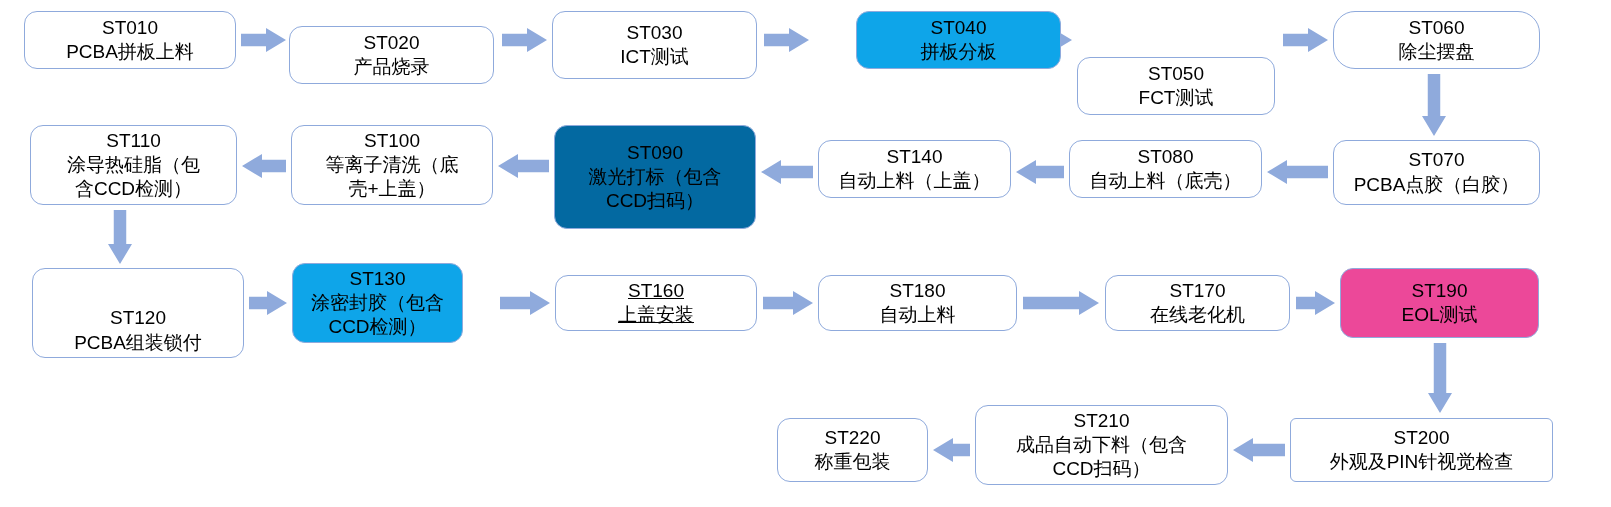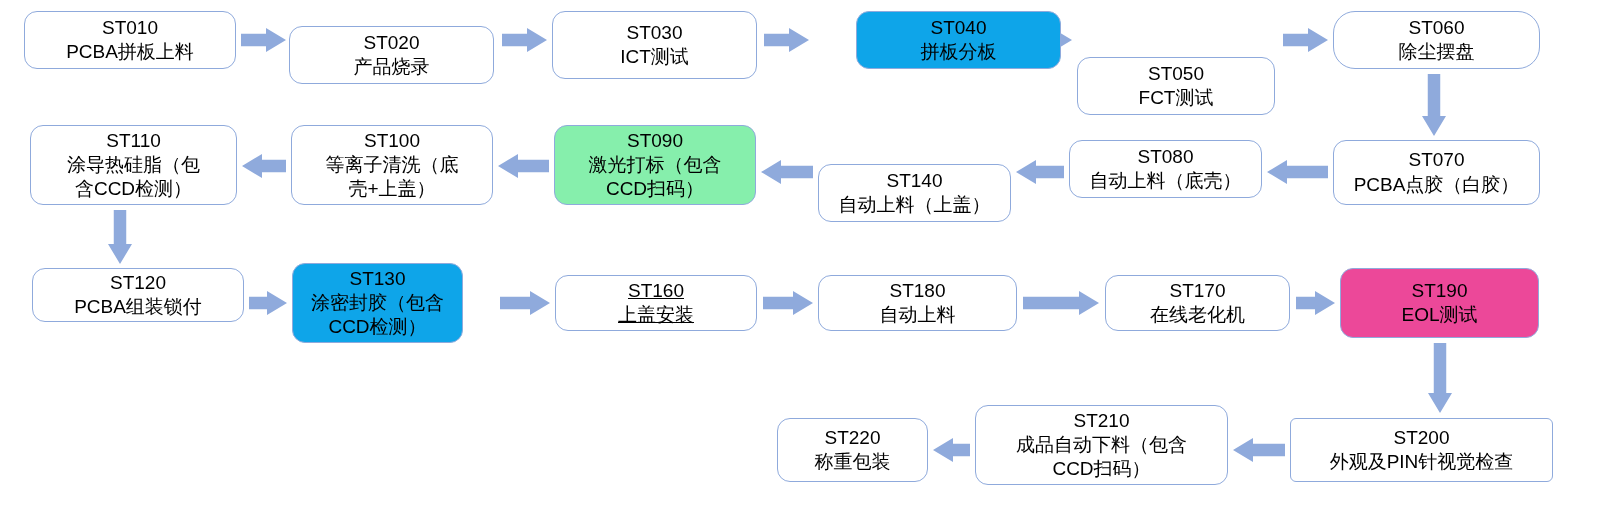--- a/index.html
+++ b/index.html
@@ -157,32 +157,32 @@
     <div class="node" style="left: 815px; top: 11px; width: 205px; height: 58px; border-color: rgb(143, 170, 220); background: #0ea5e9; color: rgb(0, 0, 0); margin-left: 41px;"><span class="nlabel">ST040
 拼板分板</span></div>
     <div class="node" style="left: 1077px; top: 11px; width: 198px; height: 58px; border-color: rgb(143, 170, 220); background: rgb(255, 255, 255); color: rgb(0, 0, 0); margin-top: 46px;"><span class="nlabel">ST050
 FCT测试</span></div>
     <div class="node" style="left: 1333px; top: 11px; width: 207px; height: 58px; border-color: rgb(143, 170, 220); background: rgb(255, 255, 255); color: rgb(0, 0, 0); border-radius: 22px;"><span class="nlabel">ST060
 除尘摆盘</span></div>
     <div class="node" style="left: 1333px; top: 140px; width: 207px; height: 65px; border-color: rgb(143, 170, 220); background: rgb(255, 255, 255); color: rgb(0, 0, 0);"><span class="nlabel">ST070
 PCBA点胶（白胶）</span></div>
     <div class="node" style="left: 1069px; top: 140px; width: 193px; height: 58px; border-color: rgb(143, 170, 220); background: rgb(255, 255, 255); color: rgb(0, 0, 0); align-items: center;"><span class="nlabel">ST080
 自动上料（底壳）</span></div>
-    <div class="node" style="left: 818px; top: 140px; width: 193px; height: 58px; border-color: rgb(143, 170, 220); background: rgb(255, 255, 255); color: rgb(0, 0, 0); margin-top: 24px;"><span class="nlabel">ST140
+    <div class="node" style="left: 818px; top: 140px; width: 193px; height: 58px; border-color: rgb(143, 170, 220); background: rgb(255, 255, 255); color: rgb(0, 0, 0);"><span class="nlabel">ST140
 自动上料（上盖）</span></div>
-    <div class="node" style="left: 554px; top: 125px; width: 202px; height: 80px; border-color: rgb(143, 170, 220); background: #86efac; color: rgb(0, 0, 0);"><span class="nlabel">ST090
+    <div class="node" style="left: 554px; top: 125px; width: 202px; height: 104px; border-color: rgb(143, 170, 220); background: #0369a1; color: rgb(0, 0, 0);"><span class="nlabel">ST090
 激光打标（包含
 CCD扫码）</span></div>
     <div class="node" style="left: 291px; top: 125px; width: 202px; height: 80px; border-color: rgb(143, 170, 220); background: rgb(255, 255, 255); color: rgb(0, 0, 0);"><span class="nlabel">ST100
 等离子清洗（底
 壳+上盖）</span></div>
     <div class="node" style="left: 30px; top: 125px; width: 207px; height: 80px; border-color: rgb(143, 170, 220); background: rgb(255, 255, 255); color: rgb(0, 0, 0);"><span class="nlabel">ST110
 涂导热硅脂（包
 含CCD检测）</span></div>
-    <div class="node" style="left: 32px; top: 268px; width: 212px; height: 54px; border-color: rgb(143, 170, 220); background: rgb(255, 255, 255); color: rgb(0, 0, 0);"><span class="nlabel">ST120
+    <div class="node" style="left: 32px; top: 268px; width: 212px; height: 90px; border-color: rgb(143, 170, 220); background: rgb(255, 255, 255); color: rgb(0, 0, 0); align-items: flex-end;"><span class="nlabel">ST120
 PCBA组装锁付</span></div>
     <div class="node" style="left: 292px; top: 263px; width: 171px; height: 80px; border-color: rgb(143, 170, 220); background: #0ea5e9; color: rgb(0, 0, 0);"><span class="nlabel">ST130
 涂密封胶（包含
 CCD检测）</span></div>
     <div class="node" style="left: 555px; top: 275px; width: 202px; height: 56px; border-color: rgb(143, 170, 220); background: rgb(255, 255, 255); color: rgb(0, 0, 0); text-decoration: underline;"><span class="nlabel">ST160
 上盖安装</span></div>
     <div class="node" style="left: 818px; top: 275px; width: 199px; height: 56px; border-color: rgb(143, 170, 220); background: rgb(255, 255, 255); color: rgb(0, 0, 0);"><span class="nlabel">ST180
 自动上料</span></div>
     <div class="node" style="left: 1105px; top: 275px; width: 185px; height: 56px; border-color: rgb(143, 170, 220); background: rgb(255, 255, 255); color: rgb(0, 0, 0);"><span class="nlabel">ST170
 在线老化机</span></div>

